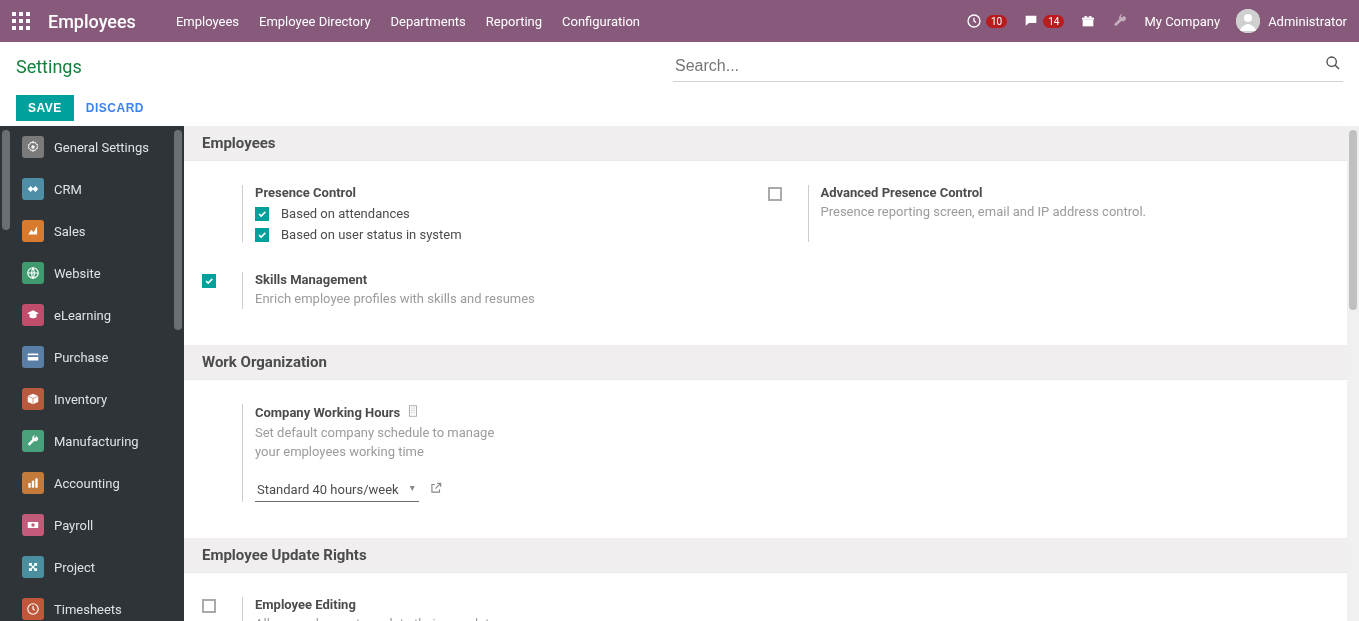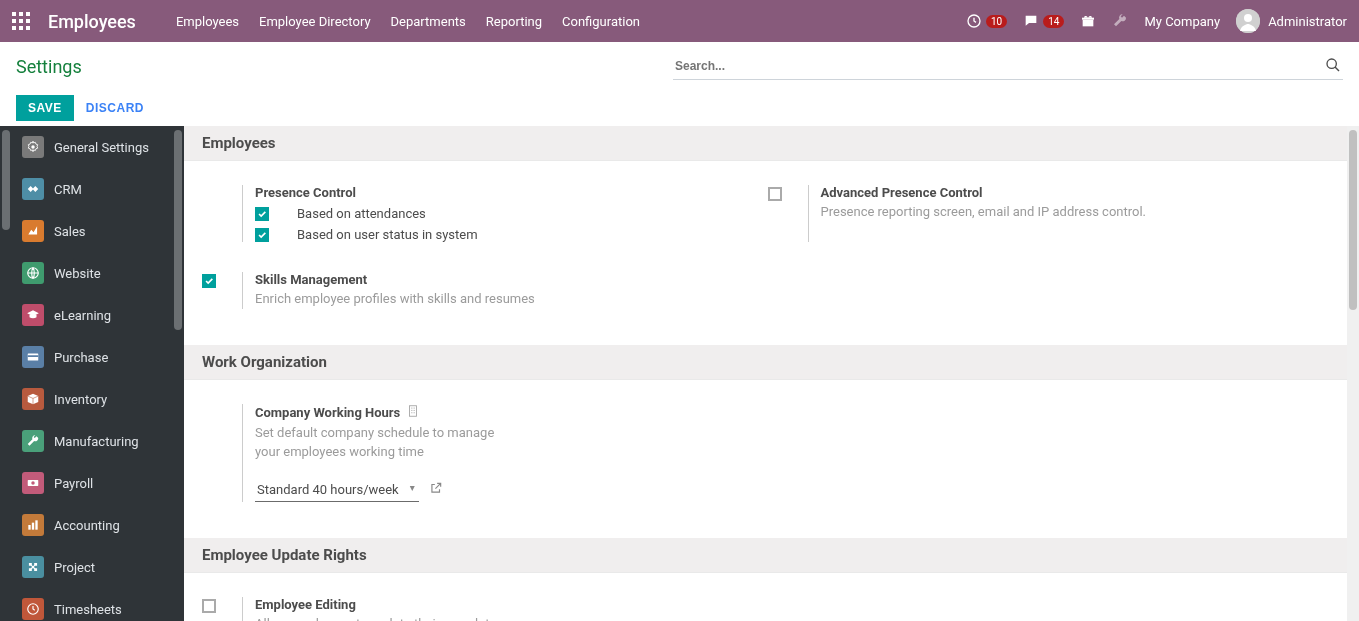--- a/index.html
+++ b/index.html
@@ -15,21 +15,21 @@
 .topbar .right { display: flex; align-items: center; gap: 16px; }
 .badge-group { display:flex; align-items:center; gap:4px; cursor:pointer; }
 .badge { background: #b91c1c; color: #fff; border-radius: 8px; font-size: 10px; font-weight:400; padding: 1px 5px; text-align: right; }
 .icon { width:16px; height:16px; display:inline-block; }
 .avatar { width:24px; height:24px; border-radius:50%; background:#ccc; display:inline-flex; align-items:center; justify-content:center; }
 .avatar svg { width:24px; height:24px; }
 
 .subbar { height: 48px; display: flex; align-items: center; padding: 0 16px; border-bottom: 0px solid #eee; }
 .subbar .title { font-size: 18px; color: #15803d; }
 .subbar .search-wrap { margin-left:auto; width:670px; position:relative; }
-.subbar input { width:100%; border:none; border-bottom:1px solid #ced4da; padding:6px 28px 6px 2px; font-size:12px; outline:none; color:#8b5cf6;font-weight:bold; }
+.subbar input { width:100%; border:none; border-bottom:1px solid #ced4da; padding:6px 28px 6px 2px; font-size:16px; outline:none; color:#8b5cf6; }
 .subbar .search-icon { position:absolute; right:2px; top:4px; color:#4c4c4c; cursor:pointer; }
 
 .actionbar { height: 36px; display:flex; align-items:center; padding: 0 16px; gap: 12px; }
 .btn-save { background:#00a09d; color:#fff; border:none; padding:6px 12px; font-size:12px; font-weight:700; letter-spacing:.5px; cursor:pointer; }
 .btn-discard { background:transparent; color:#3b82f6; border:none; font-size:12px; font-weight:700; letter-spacing:.5px; cursor:pointer; }
 
 .body-row { display:flex; height: calc(621px - 42px - 48px - 36px); }
 .side-scroll { width:12px; background:#2f3438; position:relative; }
 .side-scroll .thumb { position:absolute; left:2px; right:2px; top:4px; height:100px; background:#6b6f72; border-radius:4px; }
 .sidebar { width:160px; background:#2f3438; color:#dee2e6; overflow:hidden; position:relative; }
@@ -42,21 +42,21 @@
 .content-scroll .thumb { position:absolute; left:2px; right:2px; top:4px; height:180px; background:#c0c0c0; border-radius:4px; }
 .content { flex:1; overflow-y:auto; background:#fff; }
 .section-hdr { background:#f0eeee; color:#4c4c4c; font-weight:700; font-size:15px; padding:8px 18px; border-bottom:1px solid #e9e9e9; }
 .section-body { padding: 18px 14px 30px 18px; display:flex; flex-wrap:wrap; gap:0; }
 .setting-block { display:flex; width:50%; padding:6px 0; }
 .setting-block.full { width:100%; }
 .chk-col { width:40px; display:flex; padding-top:2px; }
 .pipe { border-left:1px solid #ccc; padding-left:12px; flex:1; }
 .setting-title { font-weight:700; color:#4c4c4c; font-size:13px; display:flex; align-items:center; gap:6px; }
 .setting-desc { color:#9b9b9b; font-size:13px; margin-top:2px; line-height:1.5; }
-.subopt { display:flex; align-items:center; gap:28px; margin-top:6px; font-size:13px; color:#4c4c4c; }
+.subopt { display:flex; align-items:center; gap:12px; margin-top:6px; font-size:13px; color:#4c4c4c; }
 .chk { width:14px; height:14px; border:2px solid #00a09d; background:#00a09d; display:inline-flex; align-items:center; justify-content:center; cursor:pointer; flex-shrink:0; }
 .chk.empty { background:transparent; border:2px solid #aaa; }
 .chk svg { width:10px; height:10px; }
 .select-wrap { display:flex; align-items:center; gap:10px; margin-top:16px; }
 .select { border:none; border-bottom:1px solid #6b6b6b; padding:4px 20px 4px 2px; font-size:13px; color:#4c4c4c; background:transparent; cursor:pointer; position:relative; }
 .select::after { content:'▾'; position:absolute; right:4px; font-size:10px; color:#888; }
 .ext-link { cursor:pointer; }
 .building-icon svg { opacity:.6; }
 </style>
 </head>
@@ -203,37 +203,37 @@
       </div>
     <div class="item">
         <div class="mod-icon" style="background:#4aa07a">
           <svg width="14" height="14" viewBox="0 0 24 24" fill="#fff">
             <path d="M21 7a5 5 0 01-7 5l-8 8-3-3 8-8a5 5 0 015-7l-3 3 2 2 3-3z"></path>
           </svg>
         </div>
         <span>Manufacturing</span>
       </div>
     <div class="item">
-        <div class="mod-icon" style="background:#c25b7a">
-          <svg width="14" height="14" viewBox="0 0 24 24" fill="#fff">
-            <rect x="3" y="7" width="18" height="10" rx="1"></rect>
-            <circle cx="12" cy="12" r="3" fill="#c25b7a"></circle>
-          </svg>
-        </div>
-        <span>Payroll</span>
-      </div>
-    <div class="item">
         <div class="mod-icon" style="background:#c37a3a">
           <svg width="14" height="14" viewBox="0 0 24 24" fill="#fff">
             <rect x="4" y="12" width="4" height="8"></rect>
             <rect x="10" y="8" width="4" height="12"></rect>
             <rect x="16" y="4" width="4" height="16"></rect>
           </svg>
         </div>
         <span>Accounting</span>
+      </div>
+    <div class="item">
+        <div class="mod-icon" style="background:#c25b7a">
+          <svg width="14" height="14" viewBox="0 0 24 24" fill="#fff">
+            <rect x="3" y="7" width="18" height="10" rx="1"></rect>
+            <circle cx="12" cy="12" r="3" fill="#c25b7a"></circle>
+          </svg>
+        </div>
+        <span>Payroll</span>
       </div>
     <div class="item">
         <div class="mod-icon" style="background:#4a8fa0">
           <svg width="14" height="14" viewBox="0 0 24 24" fill="#fff">
             <path d="M5 5h5v3a2 2 0 104 0V5h5v5h-3a2 2 0 100 4h3v5h-5v-3a2 2 0 10-4 0v3H5v-5h3a2 2 0 100-4H5z"></path>
           </svg>
         </div>
         <span>Project</span>
       </div>
     <div class="item">

